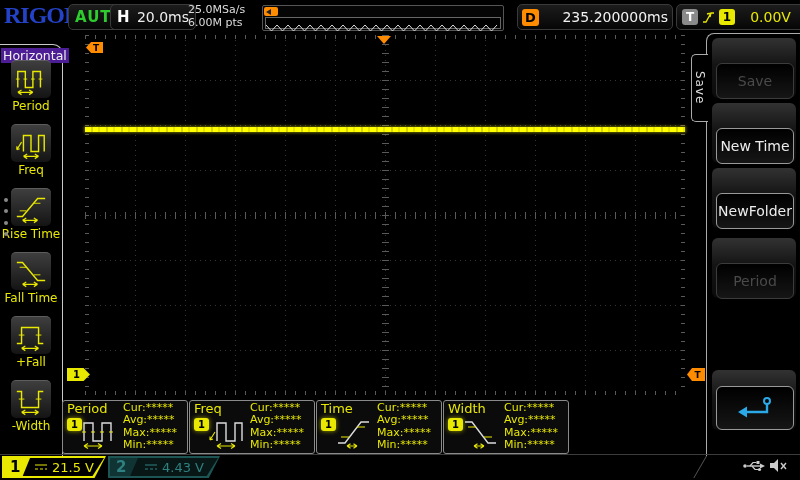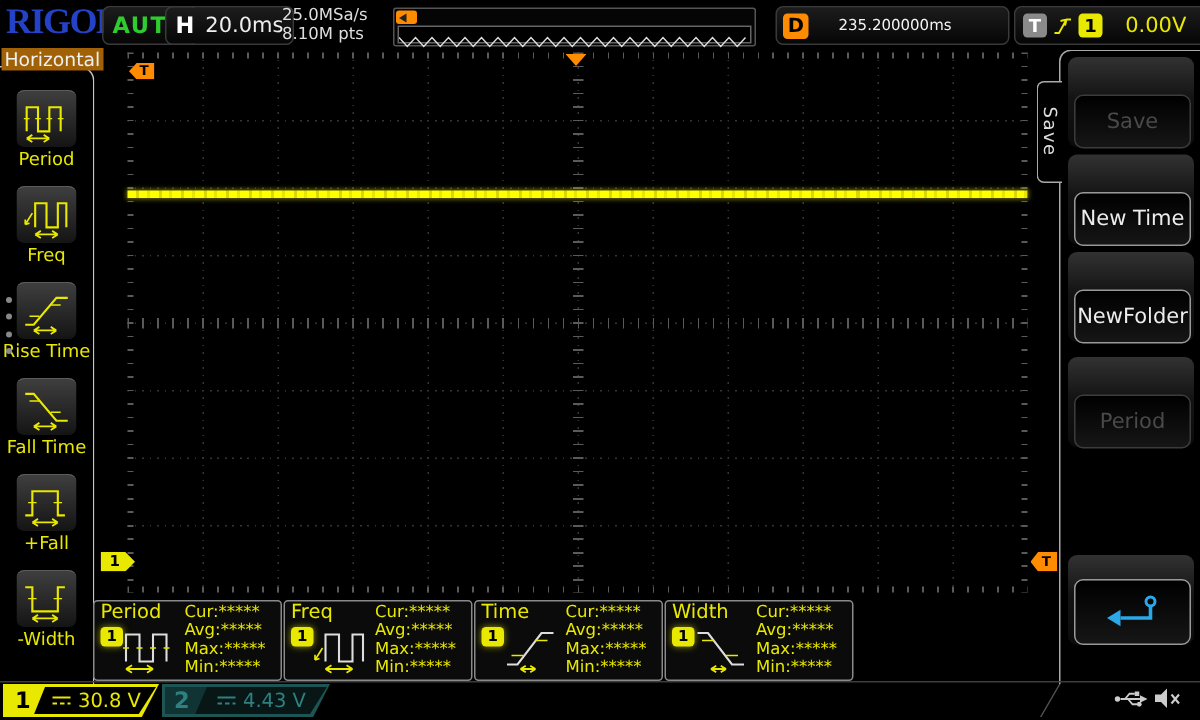--- a/index.html
+++ b/index.html
@@ -20,31 +20,31 @@
   .preview{left:262px;top:5px;width:240px;height:24px;border:1px solid #555;
            border-radius:2px;background:#050505;}
   .ptag{position:absolute;left:1px;top:1px;width:14px;height:9px;background:#ff8c00;
         border-radius:2px;display:flex;align-items:center;justify-content:flex-start;}
   .ptag-arrow{width:0;height:0;border-top:3px solid transparent;border-bottom:3px solid transparent;
         border-right:5px solid #222;margin-left:2px;}
   .pstrip{position:absolute;left:2px;right:2px;top:11px;bottom:1px;border:1px solid #666;background:#000;}
   .d-box{left:517px;top:4px;width:146px;height:24px;padding:0 4px;}
   .d-badge{width:17px;height:17px;background:#ff8c00;border-radius:3px;color:#000;
            font-weight:bold;font-size:13px;display:flex;align-items:center;justify-content:center;}
-  .d-value{flex:1;text-align:left;color:#f2f2f2;font-size:10px;padding-left:20px;}
+  .d-value{flex:1;text-align:right;color:#f2f2f2;font-size:14px;padding-left:20px;}
   .t-box{left:676px;top:4px;width:120px;height:24px;padding:0 5px;gap:4px;}
   .t-badge{width:16px;height:16px;background:#8a8a8a;border-radius:3px;color:#fff;
            font-weight:bold;font-size:12px;display:flex;align-items:center;justify-content:center;}
   .one-badge{width:16px;height:16px;background:#e8e800;border-radius:3px;color:#000;
            font-weight:bold;font-size:12px;display:flex;align-items:center;justify-content:center;}
   .t-level{flex:1;text-align:center;color:#e8e800;font-size:14px;}
   
   .lpanel{left:0;top:44px;width:62px;height:411px;border-top:1px solid #c8c8c8;
           border-right:1px solid #c8c8c8;border-top-right-radius:10px;}
-  .ltitle{left:1px;top:32px;color:#f0f0f0;font-size:12.5px;background:#a16207;padding:0 2px;z-index:2;}
+  .ltitle{left:1px;top:48px;color:#f0f0f0;font-size:12.5px;background:#4c1d95;padding:0 2px;z-index:2;}
   .mitem-btn{width:40px;height:37px;left:11px;background:linear-gradient(180deg,#3e3e3e,#141414);
              border-radius:5px;border-top:1px solid #5d5d5d;display:flex;align-items:center;
              justify-content:center;z-index:2;}
   .mitem-label{left:0;width:62px;text-align:center;color:#e8e800;font-size:12px;z-index:2;}
   .pdot{width:4px;height:4px;border-radius:50%;background:#888;left:4px;z-index:2;}
   
   .grat{left:85px;top:35px;width:600px;height:360px;background:#000;}
   .vline{position:absolute;top:0;bottom:0;width:1px;
          background:repeating-linear-gradient(180deg,#353535 0 1px,transparent 1px 5px);}
   .hline{position:absolute;left:0;right:0;height:1px;
@@ -112,21 +112,21 @@
 <div class="abs logo">RIGOL</div>
 <div class="abs topbox auto-box">
   <span class="auto-text">AUTO</span>
 </div>
 <div class="abs topbox h-box">
   <span class="h-label">H</span>
   <span class="h-value">20.0ms</span>
 </div>
 <div class="abs rate">
   <div>25.0MSa/s</div>
-  <div>8.10M pts</div>
+  <div>6.00M pts</div>
 </div>
 <div class="abs preview">
   <div class="ptag">
     <span class="ptag-arrow"></span>
   </div>
   <div class="pstrip">
     <svg width="232" height="11" viewBox="0 0 232 11">
       <polyline id="zigzag" points="0,3 5.5,9 11,3 16.5,9 22,3 27.5,9 33,3 38.5,9 44,3 49.5,9 55,3 60.5,9 66,3 71.5,9 77,3 82.5,9 88,3 93.5,9 99,3 104.5,9 110,3 115.5,9 121,3 126.5,9 132,3 137.5,9 143,3 148.5,9 154,3 159.5,9 165,3 170.5,9 176,3 181.5,9 187,3 192.5,9 198,3 203.5,9 209,3 214.5,9 220,3 225.5,9 231,3" fill="none" stroke="#ddd" stroke-width="1"></polyline>
     </svg>
   </div>
@@ -330,21 +330,21 @@
 
 <div class="abs chan" style="left:2px;width:104px">
   <div class="ch-outer" style="background:#e8e800;clip-path:polygon(0 0,100% 0,89% 100%,0 100%)"></div>
   <div class="ch-inner" style="width:100px;background:#000;clip-path:polygon(0 0,100% 0,88.5% 100%,0 100%)">
     <div class="ch-wedge" style="width:26px;background:#e8e800;clip-path:polygon(0 0,100% 0,72% 100%,0 100%)">
       <span class="ch-num" style="color:#000">1</span>
     </div>
     <svg style="position:absolute;left:30px;top:4px" width="14" height="10" viewBox="0 0 14 10">
       <path d="M1 3 H13 M1 7 H4 M6 7 H9 M11 7 H13" stroke="#e8e800" stroke-width="1.2" fill="none"></path>
     </svg>
-    <span class="ch-scale" style="left:48px;color:#e8e800">30.8 V</span>
+    <span class="ch-scale" style="left:48px;color:#e8e800">21.5 V</span>
   </div>
 </div>
 
 <div class="abs chan" style="left:108px;width:112px">
   <div class="ch-outer" style="background:#1d5454;clip-path:polygon(0 0,100% 0,90% 100%,0 100%)"></div>
   <div class="ch-inner" style="width:108px;background:#081616;clip-path:polygon(0 0,100% 0,89.5% 100%,0 100%)">
     <div class="ch-wedge" style="width:28px;background:#103434;clip-path:polygon(0 0,100% 0,72% 100%,0 100%)">
       <span class="ch-num" style="color:#2f8080">2</span>
     </div>
     <svg style="position:absolute;left:34px;top:4px" width="14" height="10" viewBox="0 0 14 10">

